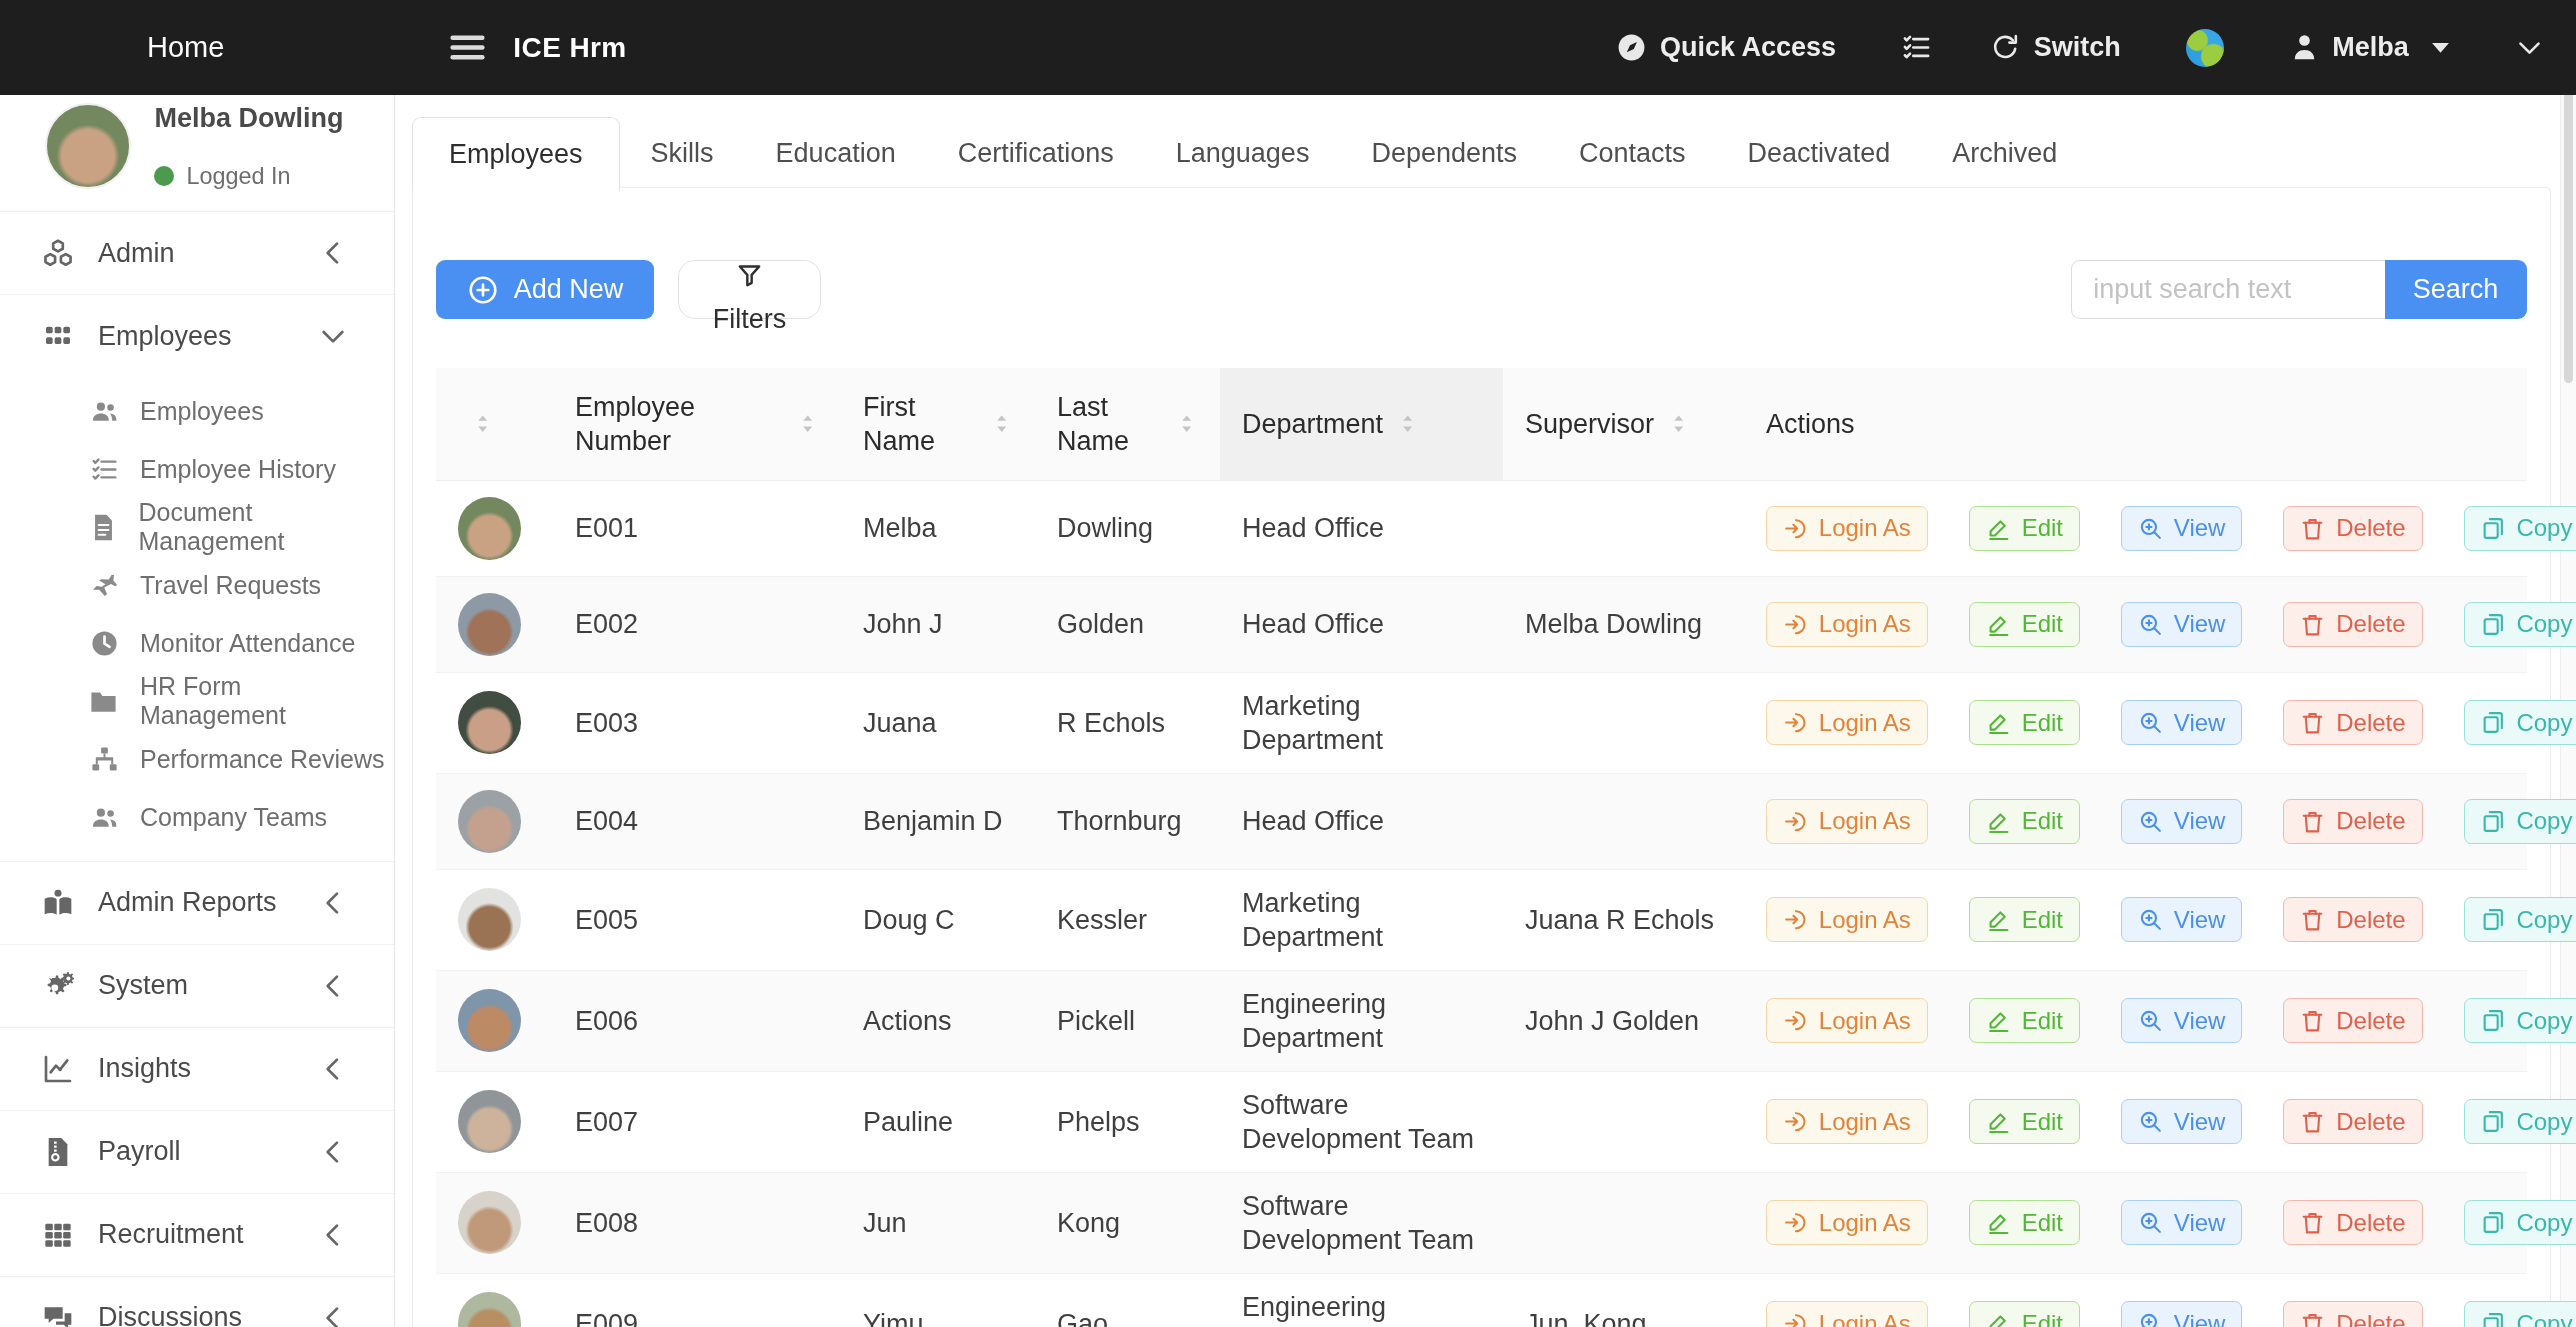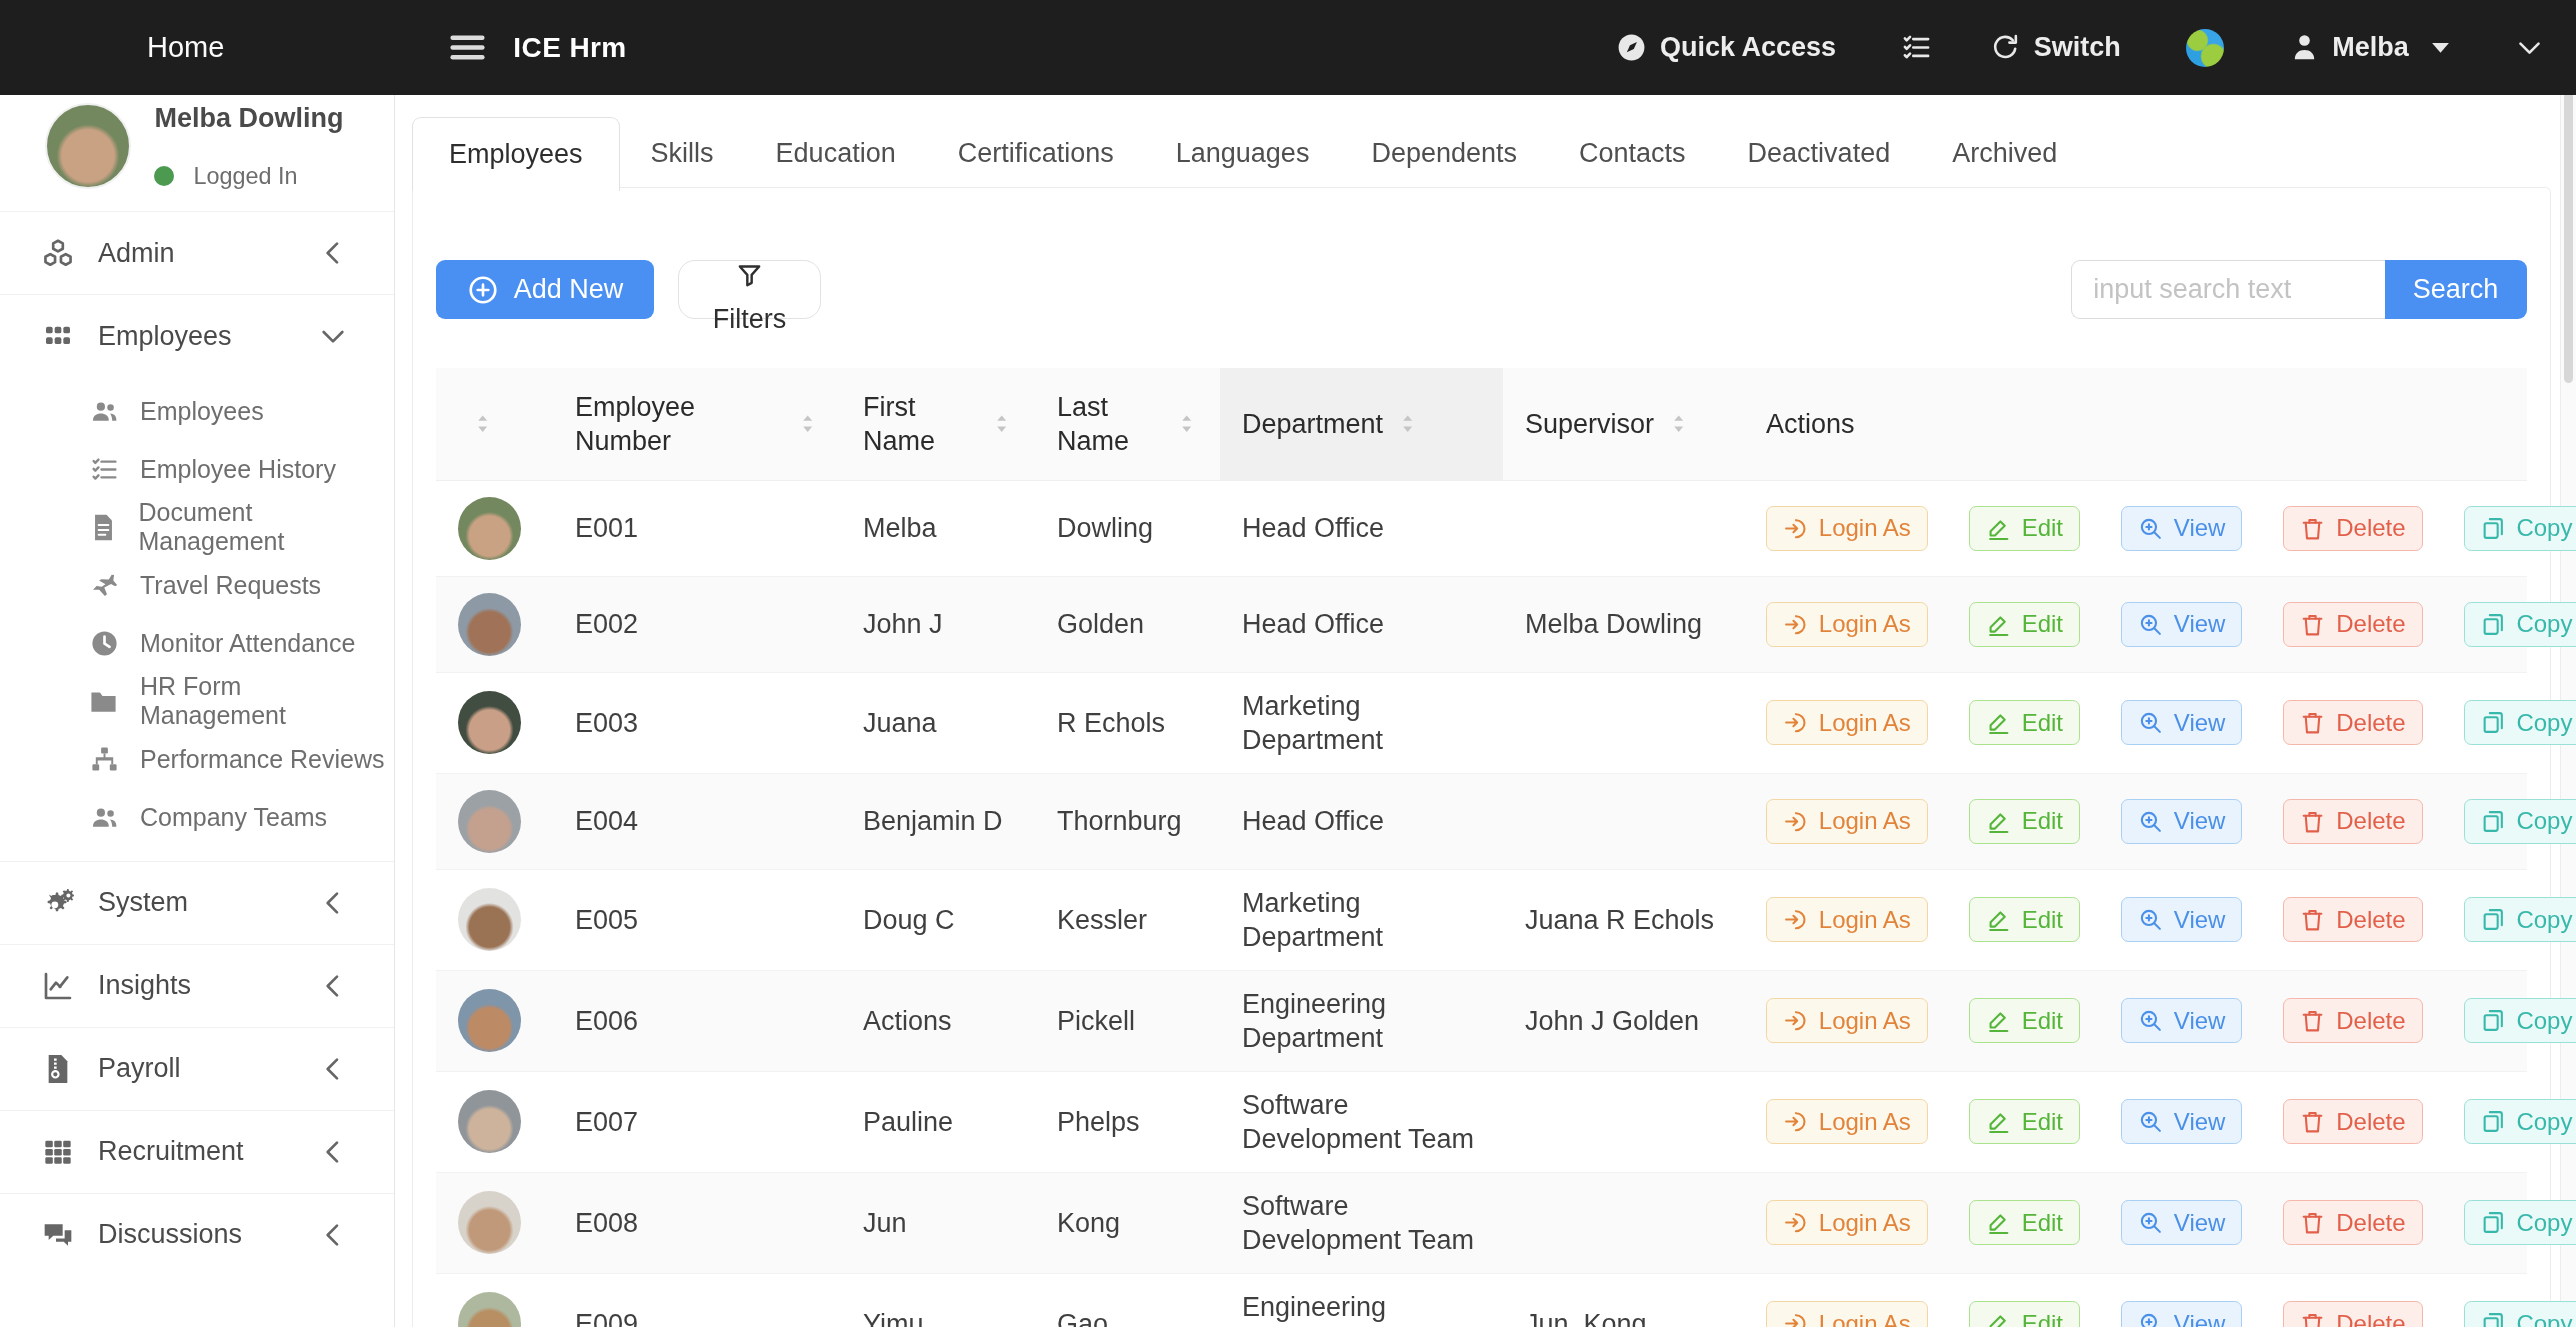--- a/index.html
+++ b/index.html
@@ -40,21 +40,21 @@
   .sidebar {
     position:absolute; left:0; top:81px; width:395px; height:1247px;
     background:#ffffff; border-right:1.8px solid #e6e6e6; z-index:40;
   }
   .profile { display:flex; align-items:center; padding:21.6px 18px 21.6px 45px; height:130px; gap:23.4px; }
   .avatar-big {
     width:86px; height:86px; border-radius:50%; flex:0 0 86px;
     border:2.7px solid #f0f0f0;
   }
   .profile-name { font-size:27px; font-weight:700; color:#4a4a4a; }
-  .profile-status { display:flex; align-items:center; gap:19px; margin-top:29px; }
+  .profile-status { display:flex; align-items:center; gap:12px; margin-top:29px; }
   .status-dot { width:20px; height:20px; border-radius:50%; }
   .status-text { font-size:23.4px; color:#6d6d6d; }
 
   .nav-section {
     height:83px; display:flex; align-items:center;
     padding:0 41px 0 38px; border-top:1.8px solid #f1f1f1; cursor:pointer;
   }
   .nav-section .icon { font-size:32px; color:#666666; width:40px; }
   .nav-label { margin-left:20px; font-size:27px; color:#4a4a4a; }
   .nav-chevron { margin-left:auto; font-size:23.4px; color:#3f3f3f; }
@@ -336,20 +336,34 @@
               <circle cx="17" cy="8.6" r="2.7"></circle>
               <path d="M16.6 13.6c2.9.1 5.2 1.8 5.2 5v1h-3.4c0-2.4-.7-4.5-1.8-6z"></path>
             </svg>
           </span>
           <span class="nav-sublabel">Company Teams</span>
         </div>
       </div>
       <div class="nav-section">
         <span class="icon">
           <svg viewBox="0 0 24 24" fill="currentColor">
+            <circle cx="12" cy="4.6" r="2.6"></circle>
+            <path d="M2 8.8c3.2-1.5 6.8-1.4 9 .4v11.6c-2.2-1.7-5.8-1.8-9-.4zM22 8.8c-3.2-1.5-6.8-1.4-9 .4v11.6c2.2-1.7 5.8-1.8 9-.4z"></path>
+          </svg>
+        </span>
+        <span class="nav-label">Admin Reports</span>
+        <span class="icon nav-chevron">
+          <svg viewBox="0 0 24 24" fill="none" stroke="currentColor" stroke-width="2" stroke-linecap="round" stroke-linejoin="round">
+            <path d="M15 5l-7 7 7 7"></path>
+          </svg>
+        </span>
+      </div>
+      <div class="nav-section">
+        <span class="icon">
+          <svg viewBox="0 0 24 24" fill="currentColor">
             <path d="M9 4.5l2.6.01.5-2.3h2l.4 2.3 2.3 1 1.9-1.5 1.4 1.4-1.4 1.9.9 2.3 2.3.4v2l-2.3.5-1 2.2 1.5 1.9-1.4 1.4-1.9-1.4-2.3.9-.4 2.3h-2l-.5-2.3-2.2-1-1.9 1.5-1.4-1.4 1.4-1.9-.9-2.3-2.3-.4v-2l2.3-.5.9-2.2-1.4-1.9L5.7 4l1.9 1.4z" transform="scale(.8) translate(1,3)"></path>
             <circle cx="9.6" cy="13.4" r="2.6" fill="#fff"></circle>
             <path d="M17.5 2.5l1.5.01.3-1.4h1.2l.3 1.4 1.4.6 1.1-.9.9.9-.9 1.1.6 1.4 1.4.3v1.2l-1.4.3-.6 1.3.9 1.2-.9.9-1.1-.9-1.4.6-.3 1.4h-1.2l-.3-1.4-1.3-.6-1.2.9-.9-.9.9-1.1-.6-1.4-1.4-.3V6l1.4-.3.6-1.3-.9-1.2.9-.9z" transform="translate(1.5,.5) scale(.9)"></path>
             <circle cx="19.8" cy="6.3" r="1.5" fill="#fff"></circle>
           </svg>
         </span>
         <span class="nav-label">System</span>
         <span class="icon nav-chevron">
           <svg viewBox="0 0 24 24" fill="none" stroke="currentColor" stroke-width="2" stroke-linecap="round" stroke-linejoin="round">
             <path d="M15 5l-7 7 7 7"></path>

